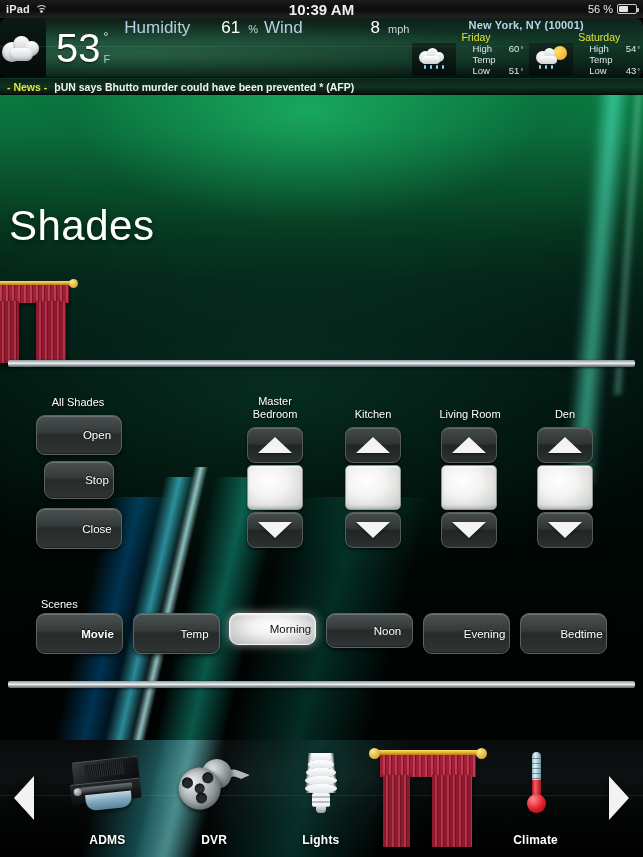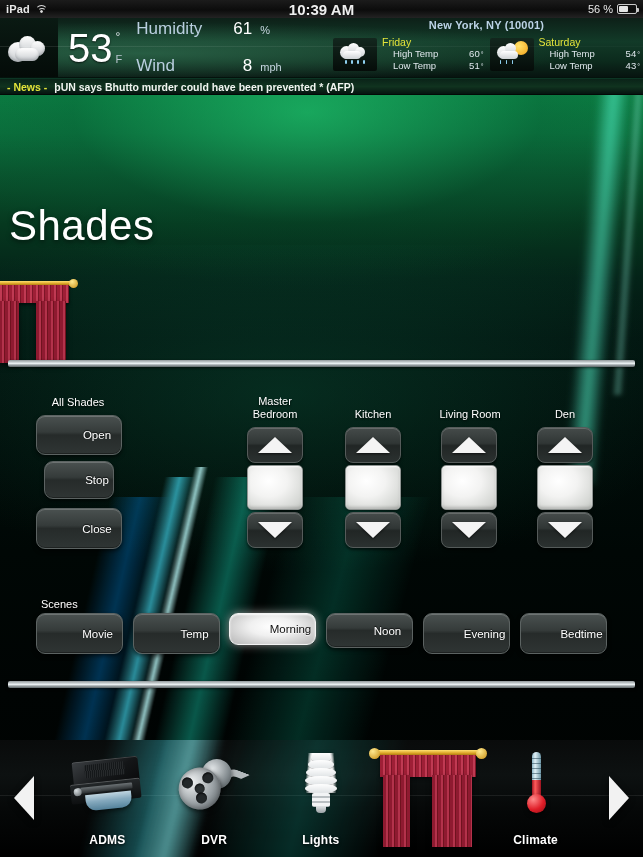--- a/index.html
+++ b/index.html
@@ -32,21 +32,21 @@
   .batt::after { content:""; position:absolute; right:-3px; top:3px; width:2px;
                  height:4px; background:#c9c9c9; border-radius:0 1px 1px 0; }
   .batt em { display:block; height:100%; width:56%; background:#e6e6e6; border-radius:1px; }
 
   
   .weather { position:relative; height:60px; width:100%;
     background:
       radial-gradient(ellipse at 22% 60%, rgba(60,130,95,.55), rgba(0,0,0,0) 62%),
       linear-gradient(180deg,#0d2018 0%, #123a28 40%, #0c2b1d 72%, #071410 100%);
     display:flex; align-items:stretch; overflow:hidden;
-    border-bottom:1px solid #04120c; }
+    border-bottom:1px solid #04120c;border-radius:8px; }
   .weather::after{ content:""; position:absolute; left:0; right:0; top:28px; height:1px;
     background:linear-gradient(90deg,rgba(255,255,255,.10),rgba(255,255,255,.02)); }
 
   .wx-icon-main { width:58px; display:flex; align-items:center; justify-content:center;
     background:linear-gradient(180deg,#0a1a13,#040b08); }
   .cloud-glyph { position:relative; width:46px; height:30px; }
   .cloud-glyph b { position:absolute; background:linear-gradient(180deg,#ffffff,#c9cdd0);
     border-radius:50%; box-shadow:inset 0 -2px 3px rgba(120,125,130,.45); }
   .cloud-glyph b:nth-child(1){ width:20px;height:20px; left:2px; top:9px; }
   .cloud-glyph b:nth-child(2){ width:17px;height:17px; left:13px; top:3px; }
@@ -54,22 +54,22 @@
   .cloud-glyph b:nth-child(4){ width:24px;height:13px; left:9px; top:15px; border-radius:7px; }
 
   .wx-temp { display:flex; align-items:center; padding-left:10px; }
   .wx-temp .big { font-size:40px; color:#fff; line-height:1; font-weight:400;
                   text-shadow:0 1px 2px rgba(0,0,0,.7); }
   .wx-temp .units { display:flex; flex-direction:column; justify-content:center;
                     margin-left:3px; height:40px; }
   .wx-temp .deg { font-size:12px; color:#dfe6ea; line-height:14px; }
   .wx-temp .f   { font-size:11px; color:#b9c6cf; line-height:14px; margin-top:8px; }
 
-  .wx-stats { margin-left:14px; display:flex; flex-direction:column; justify-content:center;
-              gap:17px; }
+  .wx-stats { margin-left:14px; display:flex; flex-direction:row; justify-content:center;
+              gap:6px; }
   .wx-row { display:flex; align-items:baseline; }
   .wx-label { font-size:17px; color:#b9cede; width:80px; }
   .wx-val   { font-size:17px; color:#ffffff; width:36px; text-align:right; }
   .wx-unit  { font-size:11px; color:#c7d6e0; margin-left:8px; }
 
   .wx-fc { margin-left:auto; position:relative; display:flex; flex-direction:column;
            width:313px; padding-top:1px; }
   .wx-city { text-align:center; font-size:11px; font-weight:bold; color:#bcd3e6;
              letter-spacing:.2px; }
   .wx-days { display:flex; flex:1; }
@@ -516,21 +516,21 @@
         <span class="tri tri-up"></span>
       </div>
       <div class="st-panel"></div>
       <div class="st-btn">
         <span class="tri tri-down"></span>
       </div>
     </div>
 
     <div class="col-label" style="left:41px;top:503px;width:60px;text-align:left;">Scenes</div>
 
-    <div class="btn" style="left:36px;top:518px;width:87px;height:41px;">Movie</div>
+    <div class="btn" style="left:36px;top:518px;width:87px;height:41px;font-weight:bold;">Movie</div>
     <div class="btn" style="left:133px;top:518px;width:87px;height:41px;">Temp</div>
     <div class="btn selected" style="left:229px;top:518px;width:87px;height:32px;">Morning</div>
     <div class="btn" style="left:326px;top:518px;width:87px;height:35px;">Noon</div>
     <div class="btn" style="left:423px;top:518px;width:87px;height:41px;">Evening</div>
     <div class="btn" style="left:520px;top:518px;width:87px;height:41px;">Bedtime</div>
 
     <div class="div-3"></div>
 
     <div class="navbar">
       <i class="nav-streak ns1"></i>

